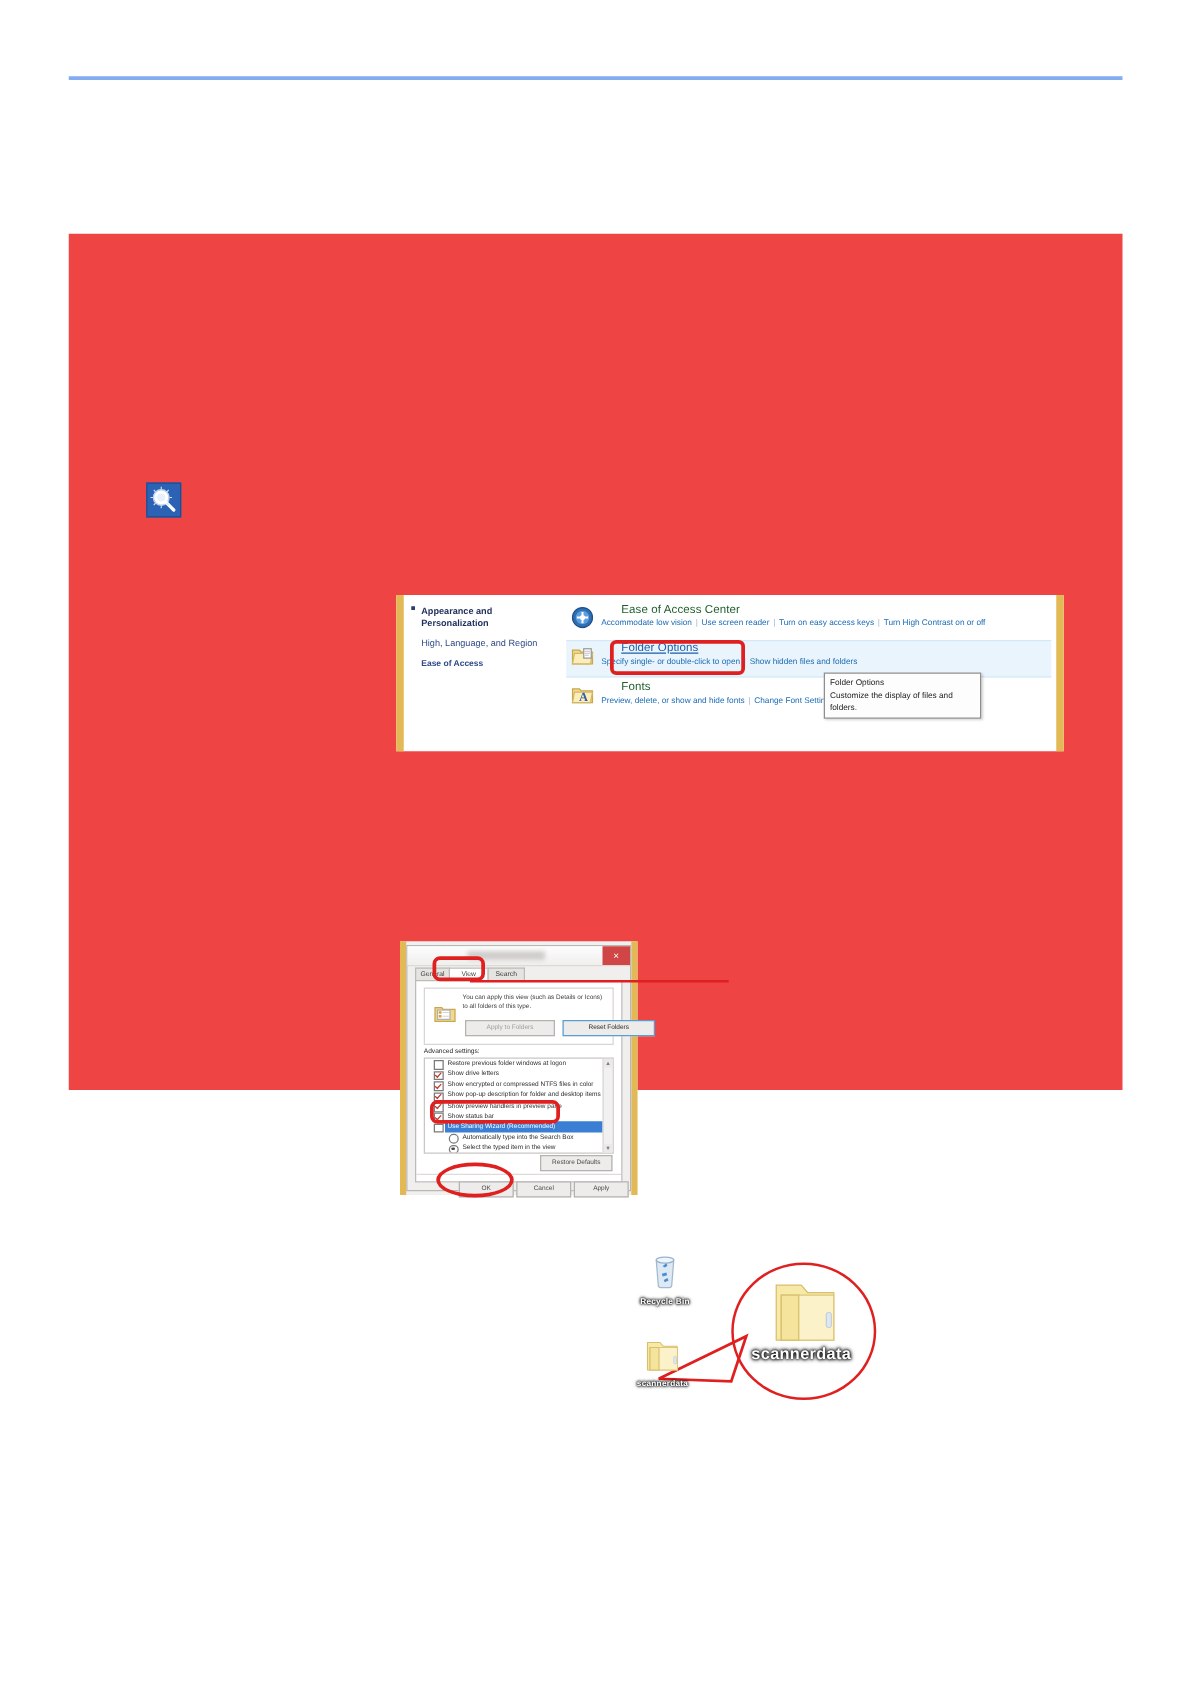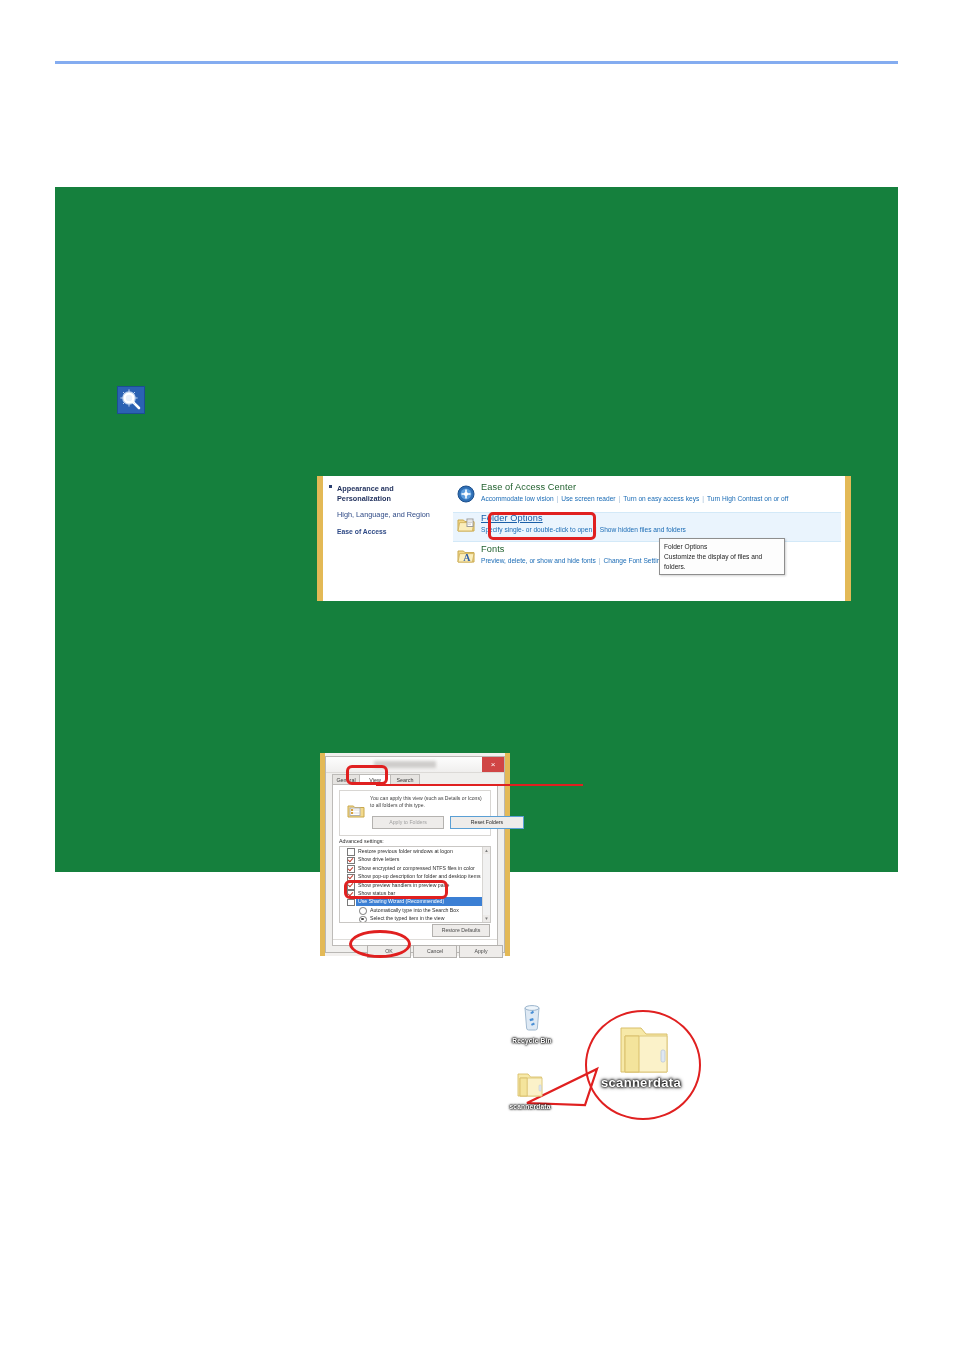--- a/index.html
+++ b/index.html
@@ -11,21 +11,21 @@
 
   
   .header-rule{
     position:absolute;left:55px;top:61px;width:843px;height:3px;
     background:#84acf0;
   }
 
   
   .note-panel{
     position:absolute;left:55px;top:187px;width:843px;height:685px;
-    background:#15803d;
+    background:#ef4444;
   }
   .note-icon{
     position:absolute;left:62px;top:199px;width:26px;height:26px;
     background:#2b62b3;border:1px solid #1c4d93;
   }
   .note-icon svg{display:block;}
 
   
   .cp-shot{
     position:absolute;left:262px;top:289px;width:534px;height:125px;
@@ -47,21 +47,21 @@
   .cp-left .sub{margin-top:6px;color:#2f4a86;}
   .cp-left .sub2{margin-top:7px;color:#2f4a86;font-weight:bold;font-size:6.8px;}
 
   .cp-rows{position:absolute;left:130px;top:6px;right:4px;}
   .cp-row{position:relative;min-height:28px;padding-left:28px;margin-bottom:2px;}
   .cp-row.hl{background:#eaf4fd;border-top:1px solid #d3e9f8;border-bottom:1px solid #d3e9f8;}
   .cp-row .ico{
     position:absolute;left:4px;top:3px;width:18px;height:18px;
   }
   .cp-title{
-    font-size:9.2px;color:#16609e;line-height:1.15;letter-spacing:.1px;
+    font-size:9.2px;color:#16609e;line-height:1.15;letter-spacing:.1px;margin-left:16px;
   }
   .cp-title.gr{color:#1f5f2c;}
   .cp-title.ul{color:#1a5fa8;text-decoration:underline;}
   .cp-links{font-size:6.6px;color:#1a6bb5;margin-top:2px;line-height:1.3;}
   .cp-links .sep{color:#9bb8d4;padding:0 3px;}
 
   
   .cp-tooltip{
     position:absolute;left:336px;top:62px;width:116px;
     background:#fdfdfd;border:1px solid #8e8e8e;

